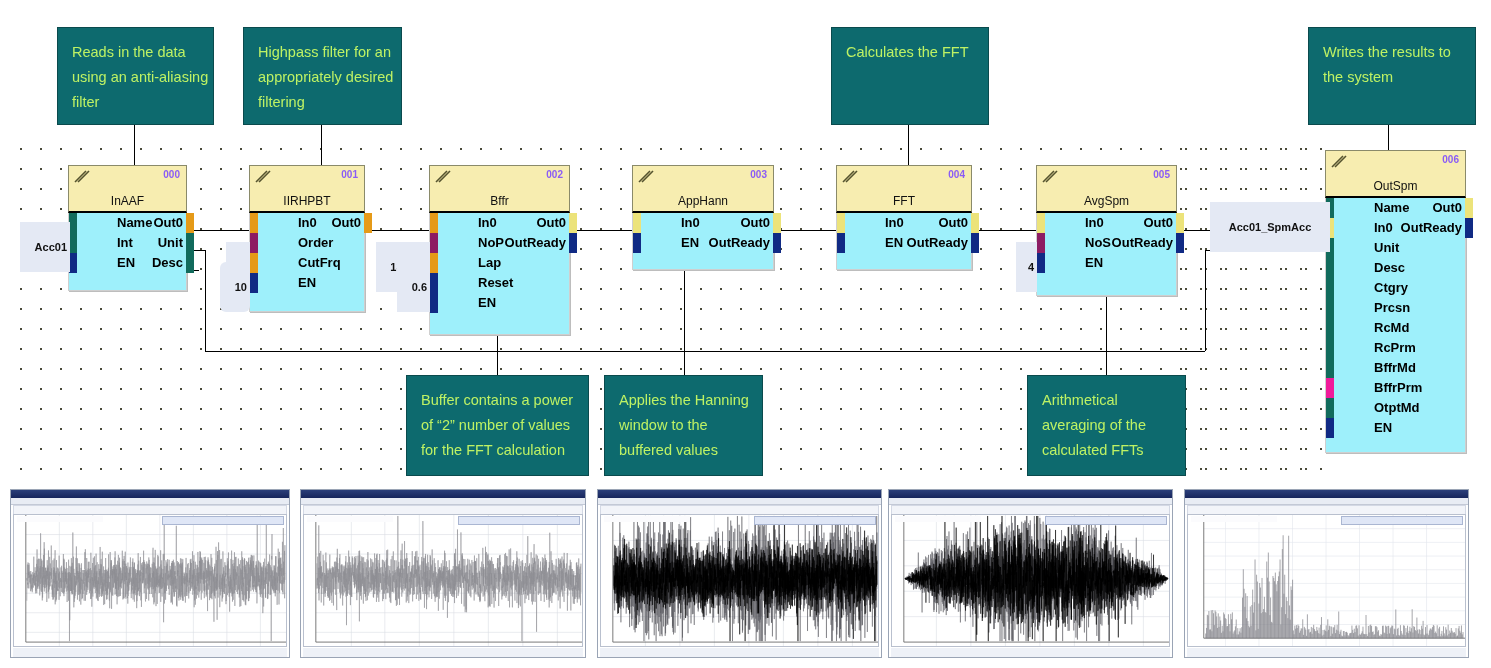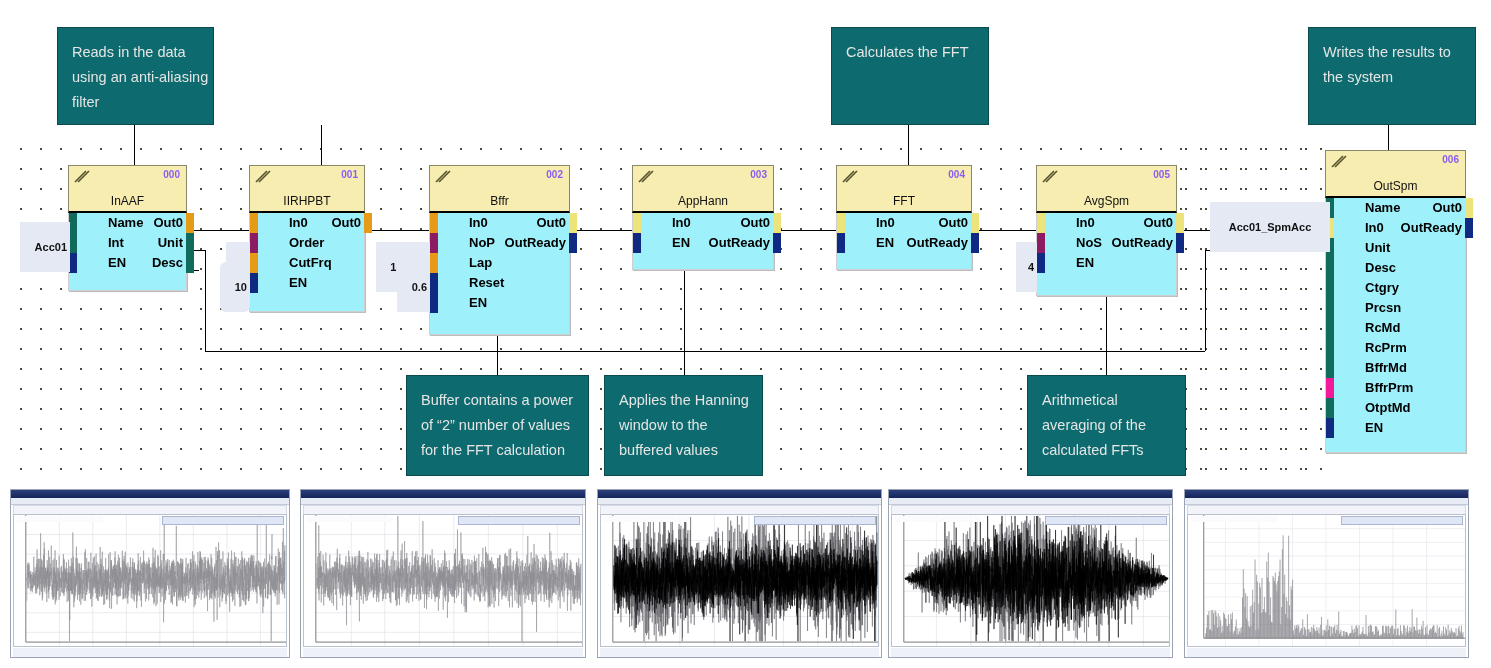--- a/index.html
+++ b/index.html
@@ -17,21 +17,21 @@
       radial-gradient(circle at 1px 1px, #4a4a3a 1px, rgba(0,0,0,0) 1.4px);
     background-size:20px 20px;
     background-position:0 0;
   }
 
   
   .callout{
     position:absolute;
     background:#0d6a6e;
     border:1px solid #0a4a4d;
-    color:#e5e5e5;
+    color:#bef264;
     font-size:14.5px;
     line-height:25px;
     padding:12px 0 10px 14px;
     box-sizing:border-box;
     white-space:pre-line;
   }
   .leader{
     position:absolute;
     background:#000000;
     width:1px;
@@ -68,21 +68,21 @@
     background:#9ef0fb;
     border:1px solid #cfcfcf;
     border-top:none;
     box-shadow:1px 1px 0 #bdbdbd;
     box-sizing:border-box;
   }
   .row{
     position:relative;height:20px;line-height:20px;
     font-size:13px;font-weight:bold;color:#000;
   }
-  .row .lbl-in{position:absolute;left:1px;padding-left:38px;}
+  .row .lbl-in{position:absolute;left:10px;padding-left:38px;}
   .row .lbl-out{position:absolute;right:3px;}
   
   .pin{position:absolute;width:8px;height:20px;}
   .pin.left{left:0px;}
   .pin.right{right:-8px;}
   .p-str{background:#116b5c;}
   .p-bool{background:#102a84;}
   .p-sig{background:#e59a18;}
   .p-sigY{background:#ece37a;}
   .p-num{background:#8d1d63;}
@@ -150,20 +150,21 @@
 
 <div id="canvas">
 
   <div class="gridfield" style="left:20px;top:148px;width:1305px;height:328px;"></div>
   <div class="gridfield" style="left:1185px;top:148px;width:140px;height:328px;"></div>
 
   <div class="callout" style="left:57px;top:27px;width:157px;height:98px;">Reads in the data using an anti-aliasing filter</div>
   <div class="leader" style="left:134px;top:125px;height:57px;"></div>
   <div class="leaderdot" style="left:129px;top:177px;"></div>
 
+  <div class="callout" style="left:243px;top:27px;width:159px;height:98px;">Highpass filter for an appropriately desired filtering</div>
   <div class="leader" style="left:321px;top:125px;height:57px;"></div>
   <div class="leaderdot" style="left:316px;top:177px;"></div>
 
   <div class="callout" style="left:831px;top:27px;width:158px;height:98px;">Calculates the FFT</div>
   <div class="leader" style="left:908px;top:125px;height:57px;"></div>
   <div class="leaderdot" style="left:903px;top:177px;"></div>
 
   <div class="callout" style="left:1308px;top:27px;width:168px;height:98px;">Writes the results to the system</div>
   <div class="leader" style="left:1388px;top:125px;height:50px;"></div>
   <div class="leaderdot" style="left:1383px;top:170px;"></div>

